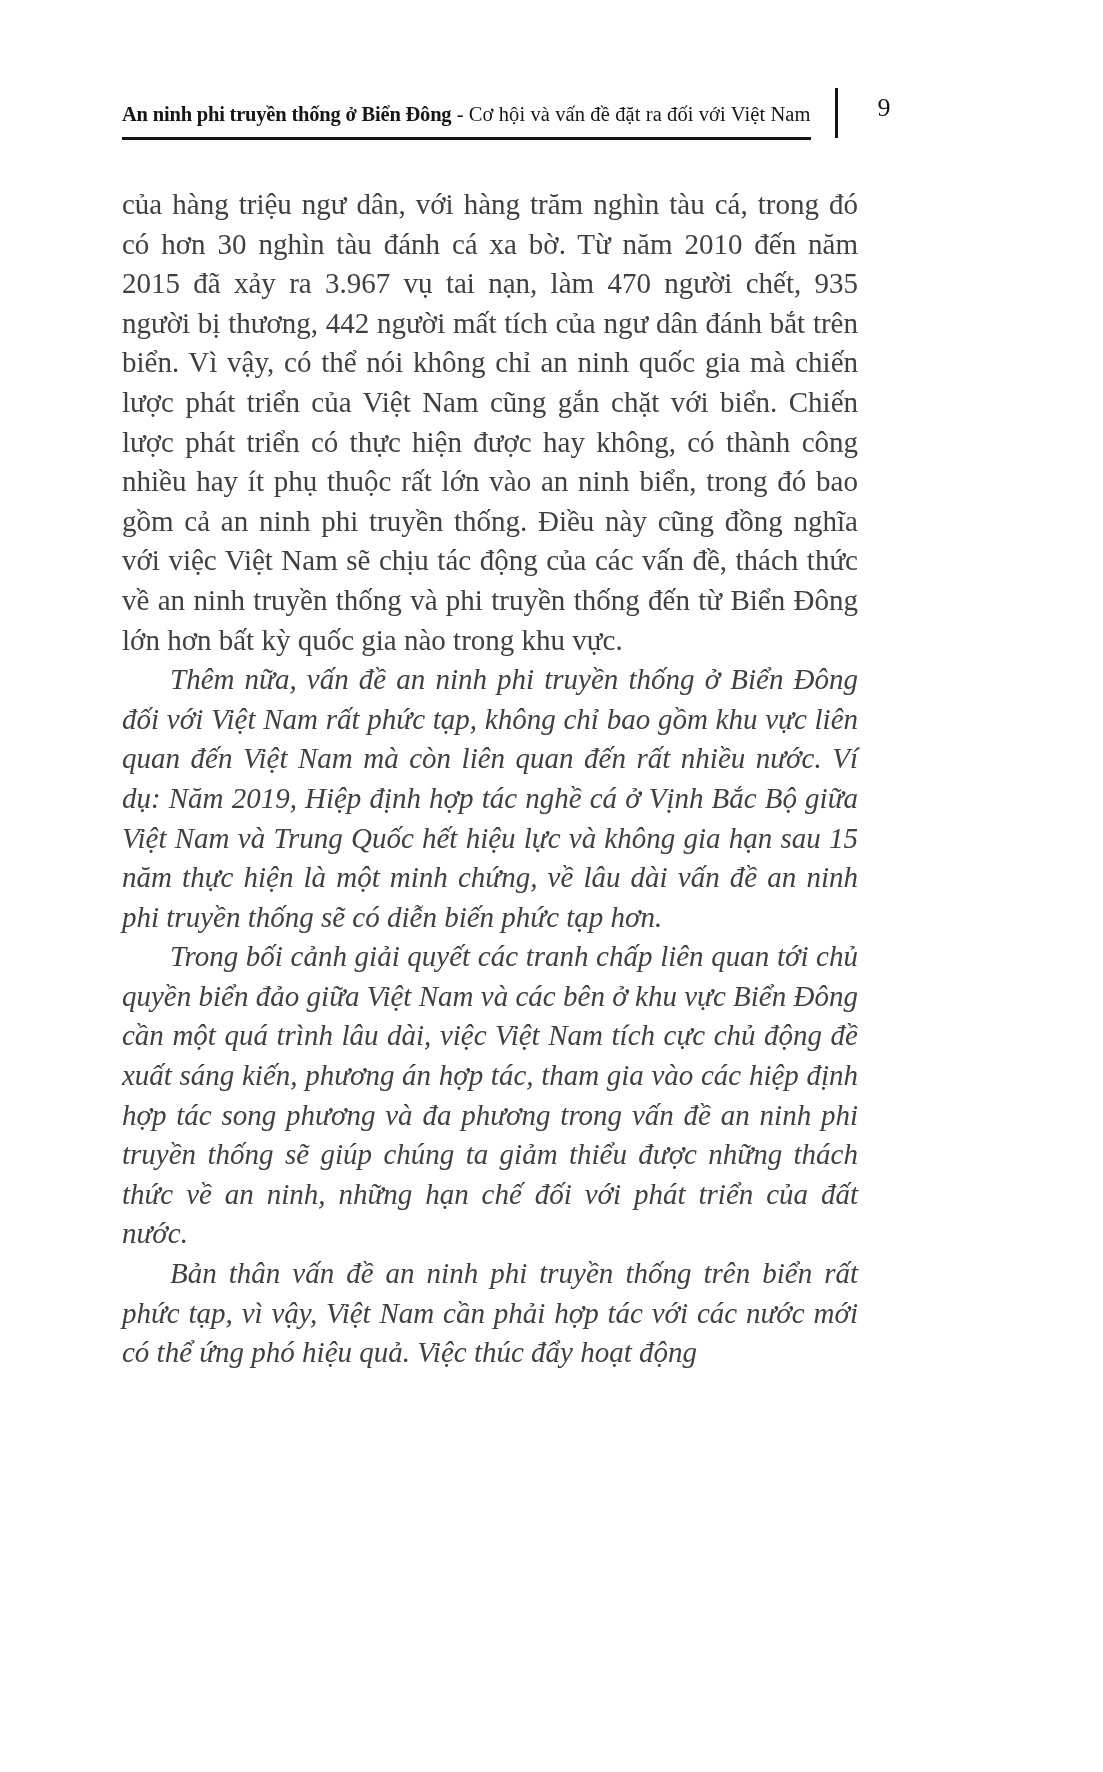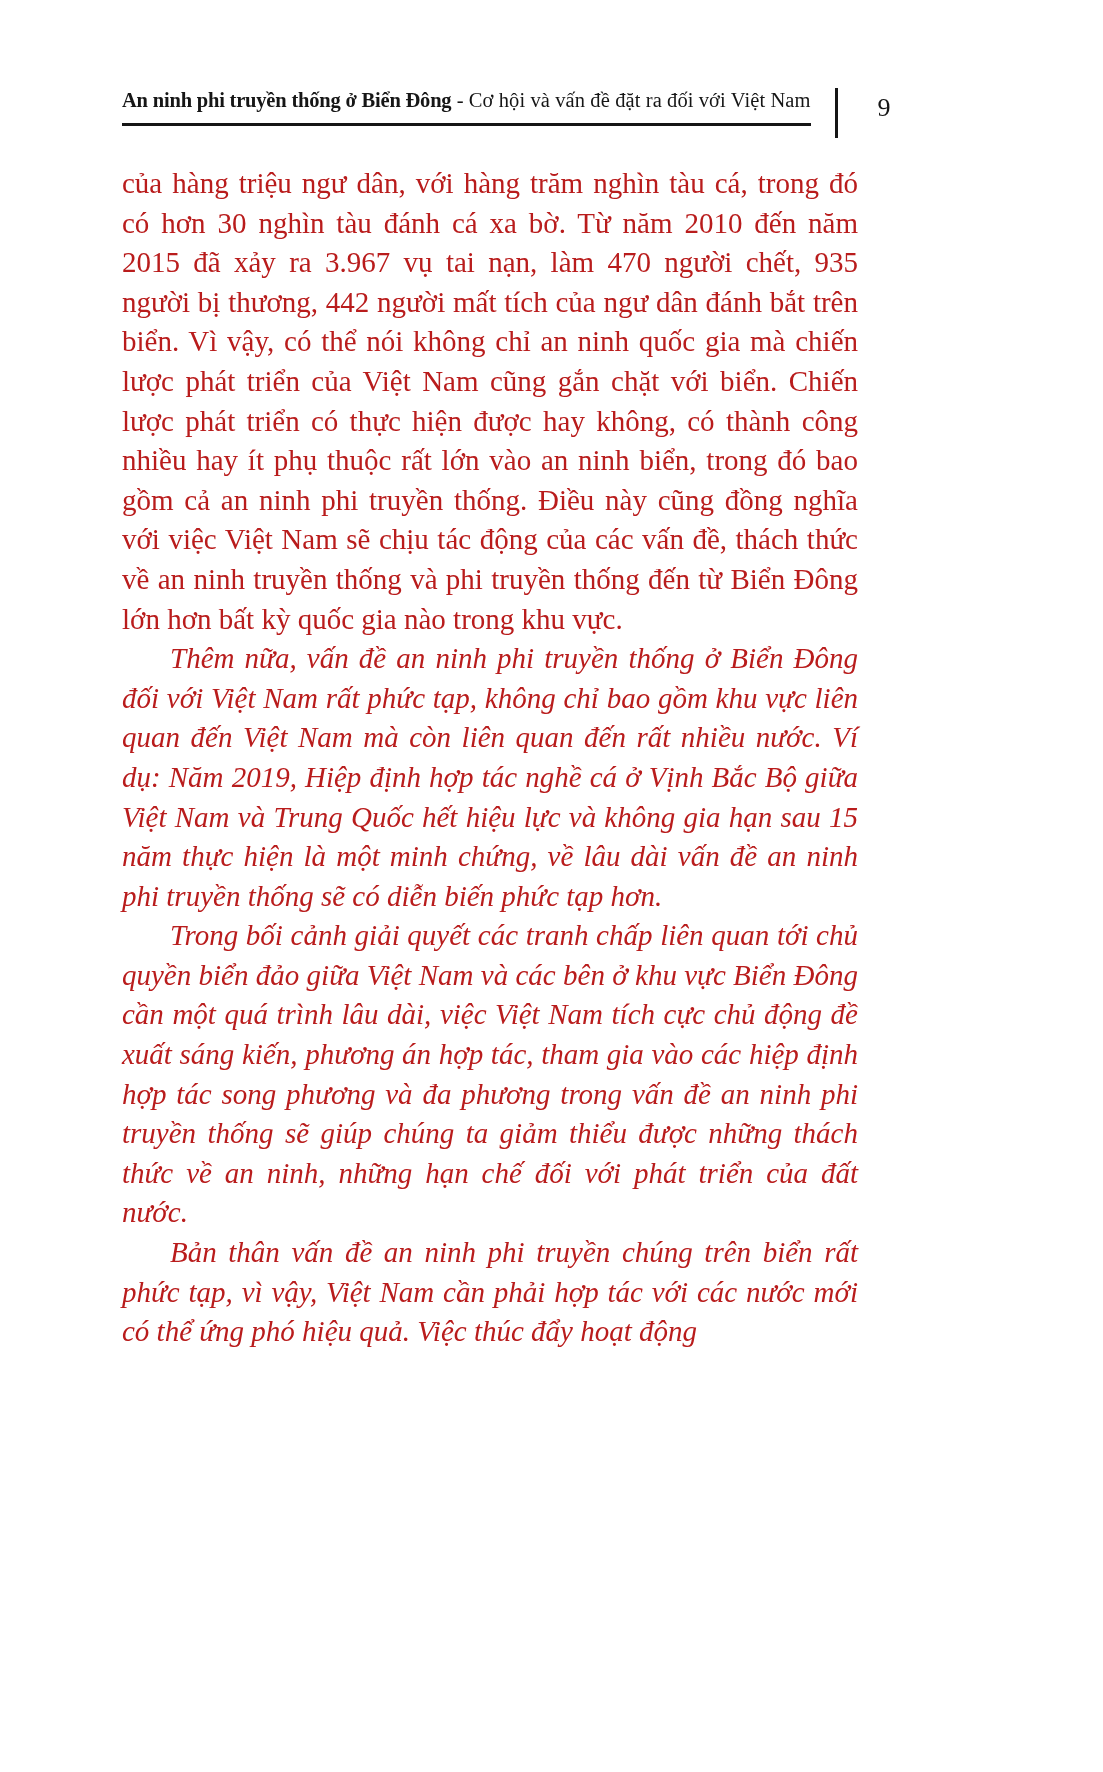--- a/index.html
+++ b/index.html
@@ -17,22 +17,22 @@
   .page {
     width: 1103px;
     height: 1772px;
     background: #ffffff;
     padding: 88px 245px 0 122px;
   }
   
   .page-header {
     display: flex;
     justify-content: space-between;
-    align-items: flex-start;
-    margin-bottom: 24px;
+    align-items: flex-end;
+    margin-bottom: 45px;
   }
   .running-title {
     border-bottom: 3px solid #161616;
     padding-bottom: 9px;
     font-size: 20.5px;
     line-height: 1.25;
     white-space: nowrap;
     letter-spacing: 0.1px;
   }
   .running-title .title-bold {
@@ -57,21 +57,21 @@
   .page-num {
     font-size: 26px;
     line-height: 1;
     padding-bottom: 10px;
   }
   
   .page-body {
     font-size: 29px;
     line-height: 39.6px;
     text-align: justify;
-    color: #b91c1c;
+    color: #404040;
   }
   .page-body p {
     margin: 0;
   }
   .page-body p.indent {
     text-indent: 48px;
     font-style: italic;
   }
 </style>
 </head>
@@ -86,16 +86,16 @@
     <div class="page-num-wrap">
       <span class="vbar"></span>
       <span class="page-num">9</span>
     </div>
   </header>
 
   <main class="page-body" id="paragraphs">
       <p class="">của hàng triệu ngư dân, với hàng trăm nghìn tàu cá, trong đó có hơn 30 nghìn tàu đánh cá xa bờ. Từ năm 2010 đến năm 2015 đã xảy ra 3.967 vụ tai nạn, làm 470 người chết, 935 người bị thương, 442 người mất tích của ngư dân đánh bắt trên biển. Vì vậy, có thể nói không chỉ an ninh quốc gia mà chiến lược phát triển của Việt Nam cũng gắn chặt với biển. Chiến lược phát triển có thực hiện được hay không, có thành công nhiều hay ít phụ thuộc rất lớn vào an ninh biển, trong đó bao gồm cả an ninh phi truyền thống. Điều này cũng đồng nghĩa với việc Việt Nam sẽ chịu tác động của các vấn đề, thách thức về an ninh truyền thống và phi truyền thống đến từ Biển Đông lớn hơn bất kỳ quốc gia nào trong khu vực.</p>
       <p class="indent">Thêm nữa, vấn đề an ninh phi truyền thống ở Biển Đông đối với Việt Nam rất phức tạp, không chỉ bao gồm khu vực liên quan đến Việt Nam mà còn liên quan đến rất nhiều nước. Ví dụ: Năm 2019, Hiệp định hợp tác nghề cá ở Vịnh Bắc Bộ giữa Việt Nam và Trung Quốc hết hiệu lực và không gia hạn sau 15 năm thực hiện là một minh chứng, về lâu dài vấn đề an ninh phi truyền thống sẽ có diễn biến phức tạp hơn.</p>
       <p class="indent">Trong bối cảnh giải quyết các tranh chấp liên quan tới chủ quyền biển đảo giữa Việt Nam và các bên ở khu vực Biển Đông cần một quá trình lâu dài, việc Việt Nam tích cực chủ động đề xuất sáng kiến, phương án hợp tác, tham gia vào các hiệp định hợp tác song phương và đa phương trong vấn đề an ninh phi truyền thống sẽ giúp chúng ta giảm thiểu được những thách thức về an ninh, những hạn chế đối với phát triển của đất nước.</p>
-      <p class="indent">Bản thân vấn đề an ninh phi truyền chúng trên biển rất phức tạp, vì vậy, Việt Nam cần phải hợp tác với các nước mới có thể ứng phó hiệu quả. Việc thúc đẩy hoạt động</p>
+      <p class="indent">Bản thân vấn đề an ninh phi truyền thống trên biển rất phức tạp, vì vậy, Việt Nam cần phải hợp tác với các nước mới có thể ứng phó hiệu quả. Việc thúc đẩy hoạt động</p>
     </main>
 
 </div>
 
 </body></html>

